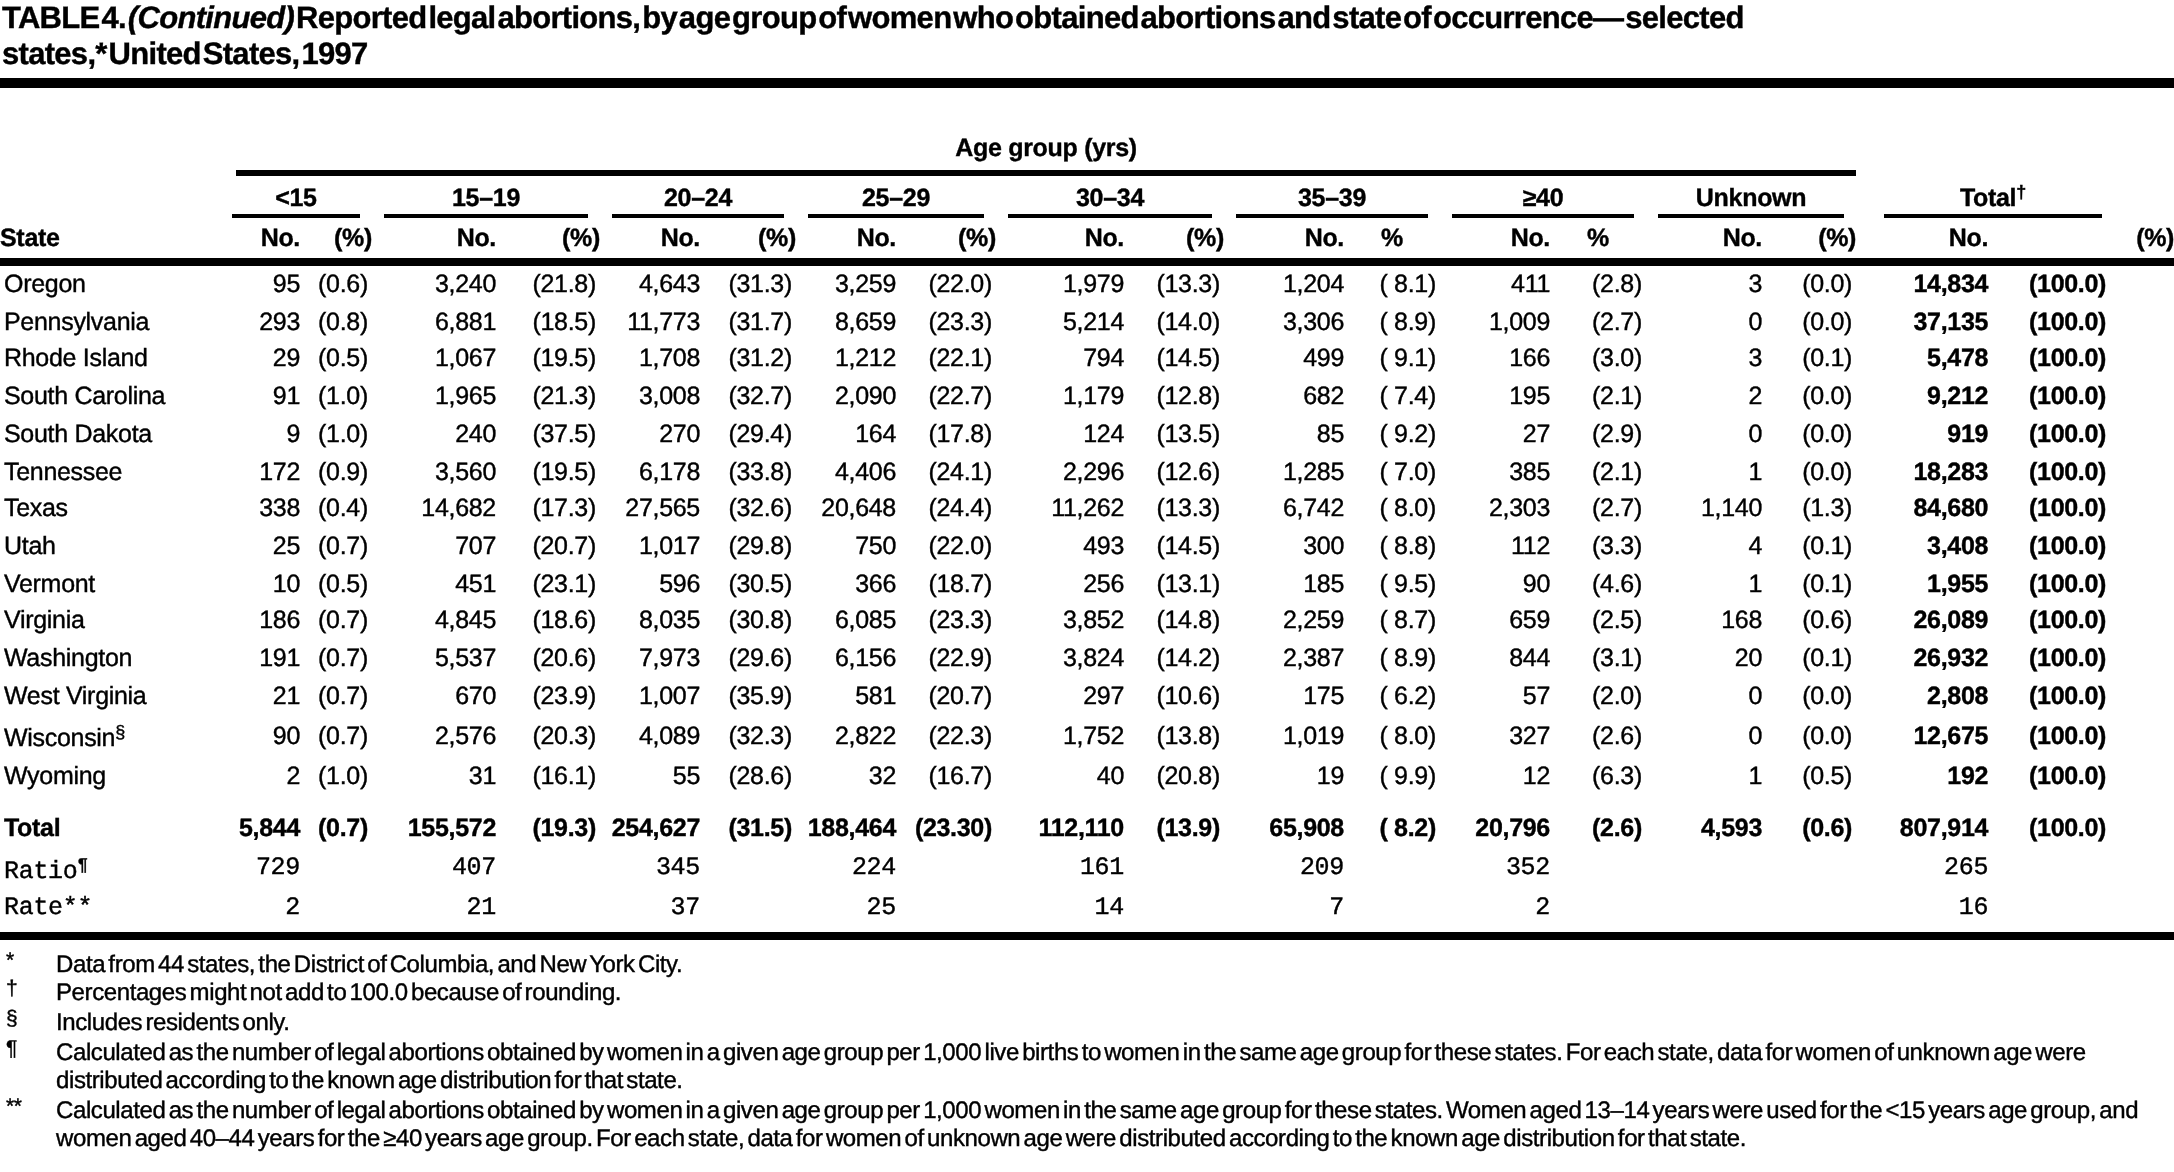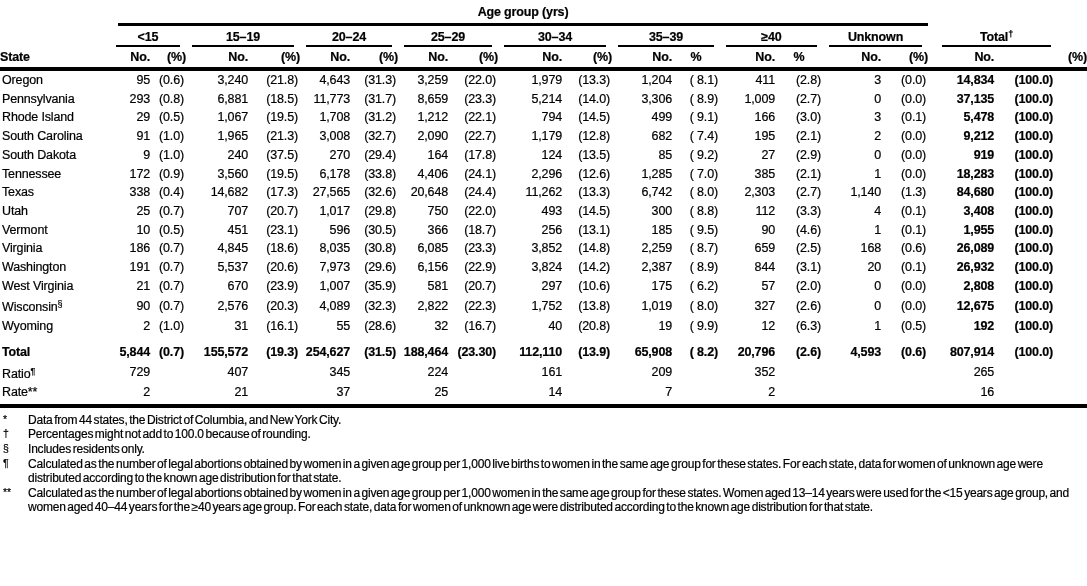--- a/index.html
+++ b/index.html
@@ -14,21 +14,21 @@
   .title{
     font-weight:bold;font-size:15.5px;line-height:17.5px;
     letter-spacing:-0.35px;word-spacing:-3px;
     padding:1px 0 3px 1px;border-bottom:5px solid #000;
   }
   .title i{font-style:italic;}
 
   
   table{
     border-collapse:collapse;table-layout:fixed;width:1087px;
-    margin-top:5px;font-size:12.5px;letter-spacing:-0.15px;padding-left:40px;
+    margin-top:23px;font-size:12.5px;letter-spacing:-0.15px;padding-left:40px;
   }
   th,td{padding:0;white-space:pre;overflow:visible;}
   thead th{font-weight:bold;vertical-align:bottom;}
 
   .agspan div{
     text-align:center;padding-bottom:4px;margin:0 0 0 8px;
     border-bottom:3px solid #000;
   }
   .grp{padding-top:3px;}
   .grp div{
@@ -44,39 +44,45 @@
 
   tbody td{line-height:18.7px;}
   td.state{text-align:left;padding-left:2px;}
   td.no{text-align:right;}
   td.pct{text-align:right;padding-right:2px;}
   td.tno{font-weight:bold;}
   td.tpct{font-weight:bold;padding-right:34px;}
   th.tpct-h{padding-right:40px;}
   tr.gap td{height:7px;line-height:7px;}
   tr.total-row td{font-weight:bold;line-height:19px;}
-  tr.stat-row td{line-height:18.5px;font-weight:normal;}
+  tr.stat-row td{line-height:18.5px;font-weight:normal;font-family:Liberation Mono, monospace;}
   tr.stat-row td.tno{font-weight:normal;}
   sup{font-size:9px;vertical-align:4px;letter-spacing:0;}
 
   .bottom-rule{border-top:4px solid #000;margin-top:2px;}
 
   
   .footnotes{margin-top:5px;font-size:12px;line-height:14.6px;
     letter-spacing:-0.2px;word-spacing:-1.5px;}
   .fn{display:flex;}
   .fn-marker{flex:none;width:25px;padding-left:3px;font-size:10.5px;
     transform:translateY(-1.5px);}
   .fn-text{flex:1;}
 </style>
 </head>
 <body>
 
 <div class="page">
 
+  <div class="title">
+    <span>TABLE 4.</span>
+    <i>(Continued)</i>
+    <span>Reported legal abortions, by age group of women who obtained abortions and state of occurrence— selected</span><br>
+    <span>states,* United States, 1997</span>
+  </div>
 
   <table id="data-table">
       <colgroup>
         <col style="width: 110px;">
         <col style="width: 40px;">
         <col style="width: 36px;">
         <col style="width: 62px;">
         <col style="width: 52px;">
         <col style="width: 50px;">
         <col style="width: 48px;">

